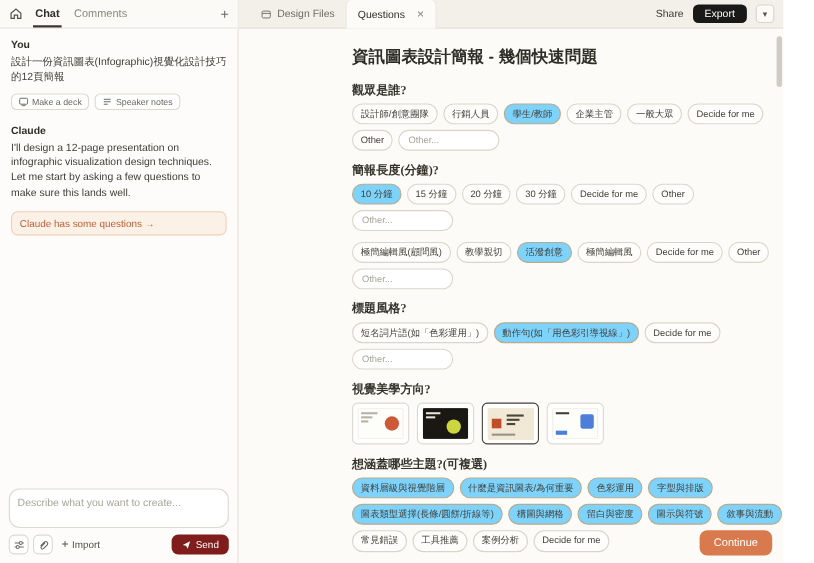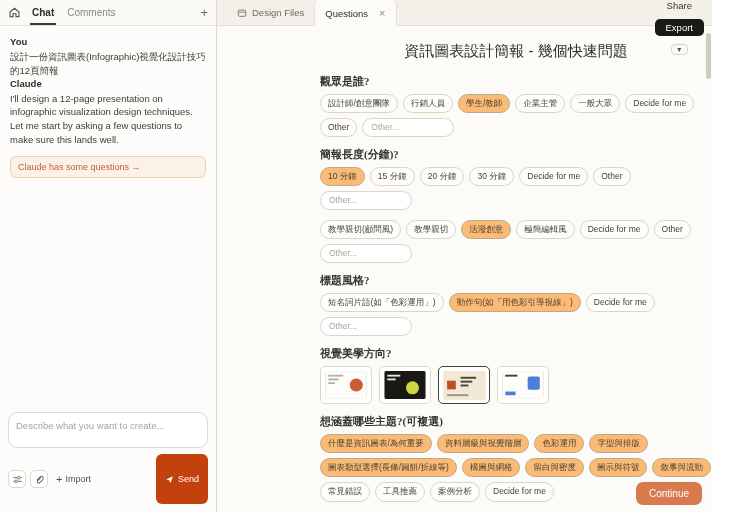--- a/index.html
+++ b/index.html
@@ -27,41 +27,41 @@
   .banner { margin-top:9px; border:1px solid #eed0b4; background:#fcf1e7; color:#bf5f34; font-size:9px; padding:5px 7px; border-radius:6px; cursor:pointer; }
 
   .composer { padding:8px; }
   .composer-box { border:1px solid #ddd9cf; border-radius:10px; background:#fff; padding:7px; height:36px; }
   .composer-box input { border:none; outline:none; width:100%; font-family:inherit; font-size:9.5px; color:#3f3d36; background:transparent; }
   .composer-box input::placeholder { color:#a8a49a; }
   .composer-toolbar { display:flex; align-items:center; gap:4px; margin-top:6px; }
   .tool-btn { width:18px; height:18px; border:1px solid #ddd9cf; border-radius:5px; display:flex; align-items:center; justify-content:center; color:#6b6860; background:#fff; cursor:pointer; }
   .import-btn { display:flex; align-items:center; gap:3px; border:none; background:transparent; font-family:inherit; font-size:9px; color:#55534b; cursor:pointer; padding:2px 4px; }
   .plus-sm { font-size:11px; line-height:1; }
-  .send-btn { margin-left:auto; display:flex; align-items:center; gap:4px; background:#c2410c; color:#fff; border:none; border-radius:6px; padding:20px 9px; font-size:9px; font-family:inherit; cursor:pointer;justify-content:center; }
+  .send-btn { margin-left:auto; display:flex; align-items:center; gap:4px; background:#7f1d1d; color:#fff; border:none; border-radius:6px; padding:4px 9px; font-size:9px; font-family:inherit; cursor:pointer;justify-content:center; }
 
   
   .main { flex:1; display:flex; flex-direction:column; background:#fcfbf7; position:relative; }
   .main-top { height:26px; background:#f2f0e9; border-bottom:1px solid #e3e0d7; display:flex; align-items:stretch; padding-left:10px; }
   .doc-tab { display:flex; align-items:center; gap:5px; padding:0 10px; font-size:9.5px; color:#6e6b62; cursor:pointer; }
   .doc-tab.active { background:#fcfbf7; border-left:1px solid #e3e0d7; border-right:1px solid #e3e0d7; border-top-left-radius:5px; border-top-right-radius:5px; margin-bottom:-1px; color:#2f2d28; }
   .tab-close { margin-left:6px; color:#8a877e; font-size:11px; cursor:pointer; }
-  .top-right { margin-left:auto; display:flex; align-items:center; gap:8px; padding-right:8px;flex-direction:column; }
+  .top-right { margin-left:auto; display:flex; align-items:center; gap:8px; padding-right:8px; }
   .share { font-size:9.5px; color:#3a382f; cursor:pointer; }
   .export { background:#191917; color:#fff; font-size:9.5px; padding:3px 11px; border:none; border-radius:5px; font-family:inherit; cursor:pointer; }
   .menu-btn { width:17px; height:17px; border:1px solid #d6d3ca; border-radius:4px; display:flex; align-items:center; justify-content:center; font-size:8px; color:#55534b; background:#fbfaf6; cursor:pointer; }
 
   .content { flex:1; overflow:hidden; padding:16px 0 0 103px; }
   .content-inner { width:392px; }
-  h1 { font-size:15px; font-weight:normal; color:#2f2d28; margin-bottom:13px;text-align:center; }
+  h1 { font-size:15px; font-weight:bold; color:#2f2d28; margin-bottom:13px; }
   .q-section { margin-bottom:10px; }
   .q-label { font-size:11px; font-weight:bold; color:#35332c; margin-bottom:5px;font-family:Liberation Serif, serif; }
   .chip-row { display:flex; flex-wrap:wrap; gap:5px; align-items:center; }
   .chip { border:1px solid #d9d5c9; background:#fefdfb; border-radius:11px; padding:3px 7px; font-size:8.5px; color:#44423a; font-family:inherit; cursor:pointer; white-space:nowrap; line-height:1.3; }
-  .chip.selected { background:#fdba74; border-color:#b7ab8d; }
+  .chip.selected { background:#7dd3fc; border-color:#b7ab8d; }
   .other-input { border:1px solid #d9d5c9; border-radius:11px; padding:3px 8px; font-size:8.5px; width:92px; background:#fff; color:#44423a; font-family:inherit; outline:none; line-height:1.3; }
   .other-input::placeholder { color:#a8a49a; }
 
   .thumb-row { display:flex; gap:7px; }
   .thumb { width:52px; height:38px; border:1px solid #ddd9cf; border-radius:5px; background:#fff; padding:4px; cursor:pointer; }
   .thumb.selected { border:1.5px solid #44423a; padding:3.5px; }
   .mini { width:100%; height:100%; border-radius:2px; display:block; }
 
   .continue-btn { position:absolute; right:10px; bottom:7px; background:#d97a4e; color:#fff; font-size:10px; padding:6px 13px; border:none; border-radius:7px; font-family:inherit; cursor:pointer; }
   .scrollbar { position:absolute; right:1px; top:28px; bottom:4px; width:5px; }
@@ -80,20 +80,37 @@
           </svg>
       </span>
       <div class="side-tab active">Chat</div>
       <div class="side-tab">Comments</div>
       <span class="plus">+</span>
     </div>
 
     <div class="chat">
       <div class="sender">You</div>
       <div class="msg">設計一份資訊圖表(Infographic)視覺化設計技巧的12頁簡報</div>
+      <div class="action-chips">
+        <span class="achip">
+          <svg width="9" height="9" viewBox="0 0 10 10" fill="none" stroke="#6b6860" stroke-width="1">
+              <rect x="1" y="1.5" width="8" height="6" rx="1"></rect>
+              <line x1="3" y1="9" x2="7" y2="9"></line>
+            </svg>
+          <span>Make a deck</span>
+        </span>
+        <span class="achip">
+          <svg width="9" height="9" viewBox="0 0 10 10" fill="none" stroke="#6b6860" stroke-width="1">
+              <line x1="1.5" y1="2.5" x2="8.5" y2="2.5"></line>
+              <line x1="1.5" y1="5" x2="8.5" y2="5"></line>
+              <line x1="1.5" y1="7.5" x2="5.5" y2="7.5"></line>
+            </svg>
+          <span>Speaker notes</span>
+        </span>
+      </div>
       <div class="sender">Claude</div>
       <div class="msg">I'll design a 12-page presentation on infographic visualization design techniques. Let me start by asking a few questions to make sure this lands well.</div>
       <div class="banner">Claude has some questions →</div>
     </div>
 
     <div class="composer">
       <div class="composer-box">
         <input type="text" placeholder="Describe what you want to create..." style="">
       </div>
       <div class="composer-toolbar">
@@ -170,21 +187,21 @@
             <button class="chip">20 分鐘</button>
             <button class="chip">30 分鐘</button>
             <button class="chip">Decide for me</button>
             <button class="chip">Other</button>
             <input class="other-input" placeholder="Other..." style="">
           </div>
         </section>
 
         <section class="q-section">
           <div class="chip-row">
-            <button class="chip">教學親切(顧問風)</button>
+            <button class="chip">極簡編輯風(顧問風)</button>
             <button class="chip">教學親切</button>
             <button class="chip selected">活潑創意</button>
             <button class="chip">極簡編輯風</button>
             <button class="chip">Decide for me</button>
             <button class="chip">Other</button>
             <input class="other-input" placeholder="Other..." style="">
           </div>
         </section>
 
         <section class="q-section">
@@ -234,22 +251,22 @@
                 <rect x="27" y="6" width="13" height="14" rx="2" fill="#4d7fd8"></rect>
                 <rect x="3" y="22" width="11" height="4" fill="#4d7fd8"></rect>
               </svg>
             </div>
           </div>
         </section>
 
         <section class="q-section">
           <div class="q-label">想涵蓋哪些主題?(可複選)</div>
           <div class="chip-row">
+            <button class="chip selected">資料層級與視覺階層</button>
             <button class="chip selected">什麼是資訊圖表/為何重要</button>
-            <button class="chip selected">資料層級與視覺階層</button>
             <button class="chip selected">色彩運用</button>
             <button class="chip selected">字型與排版</button>
             <button class="chip selected">圖表類型選擇(長條/圓餅/折線等)</button>
             <button class="chip selected">構圖與網格</button>
             <button class="chip selected">留白與密度</button>
             <button class="chip selected">圖示與符號</button>
             <button class="chip selected">敘事與流動</button>
             <button class="chip">常見錯誤</button>
             <button class="chip">工具推薦</button>
             <button class="chip">案例分析</button>

